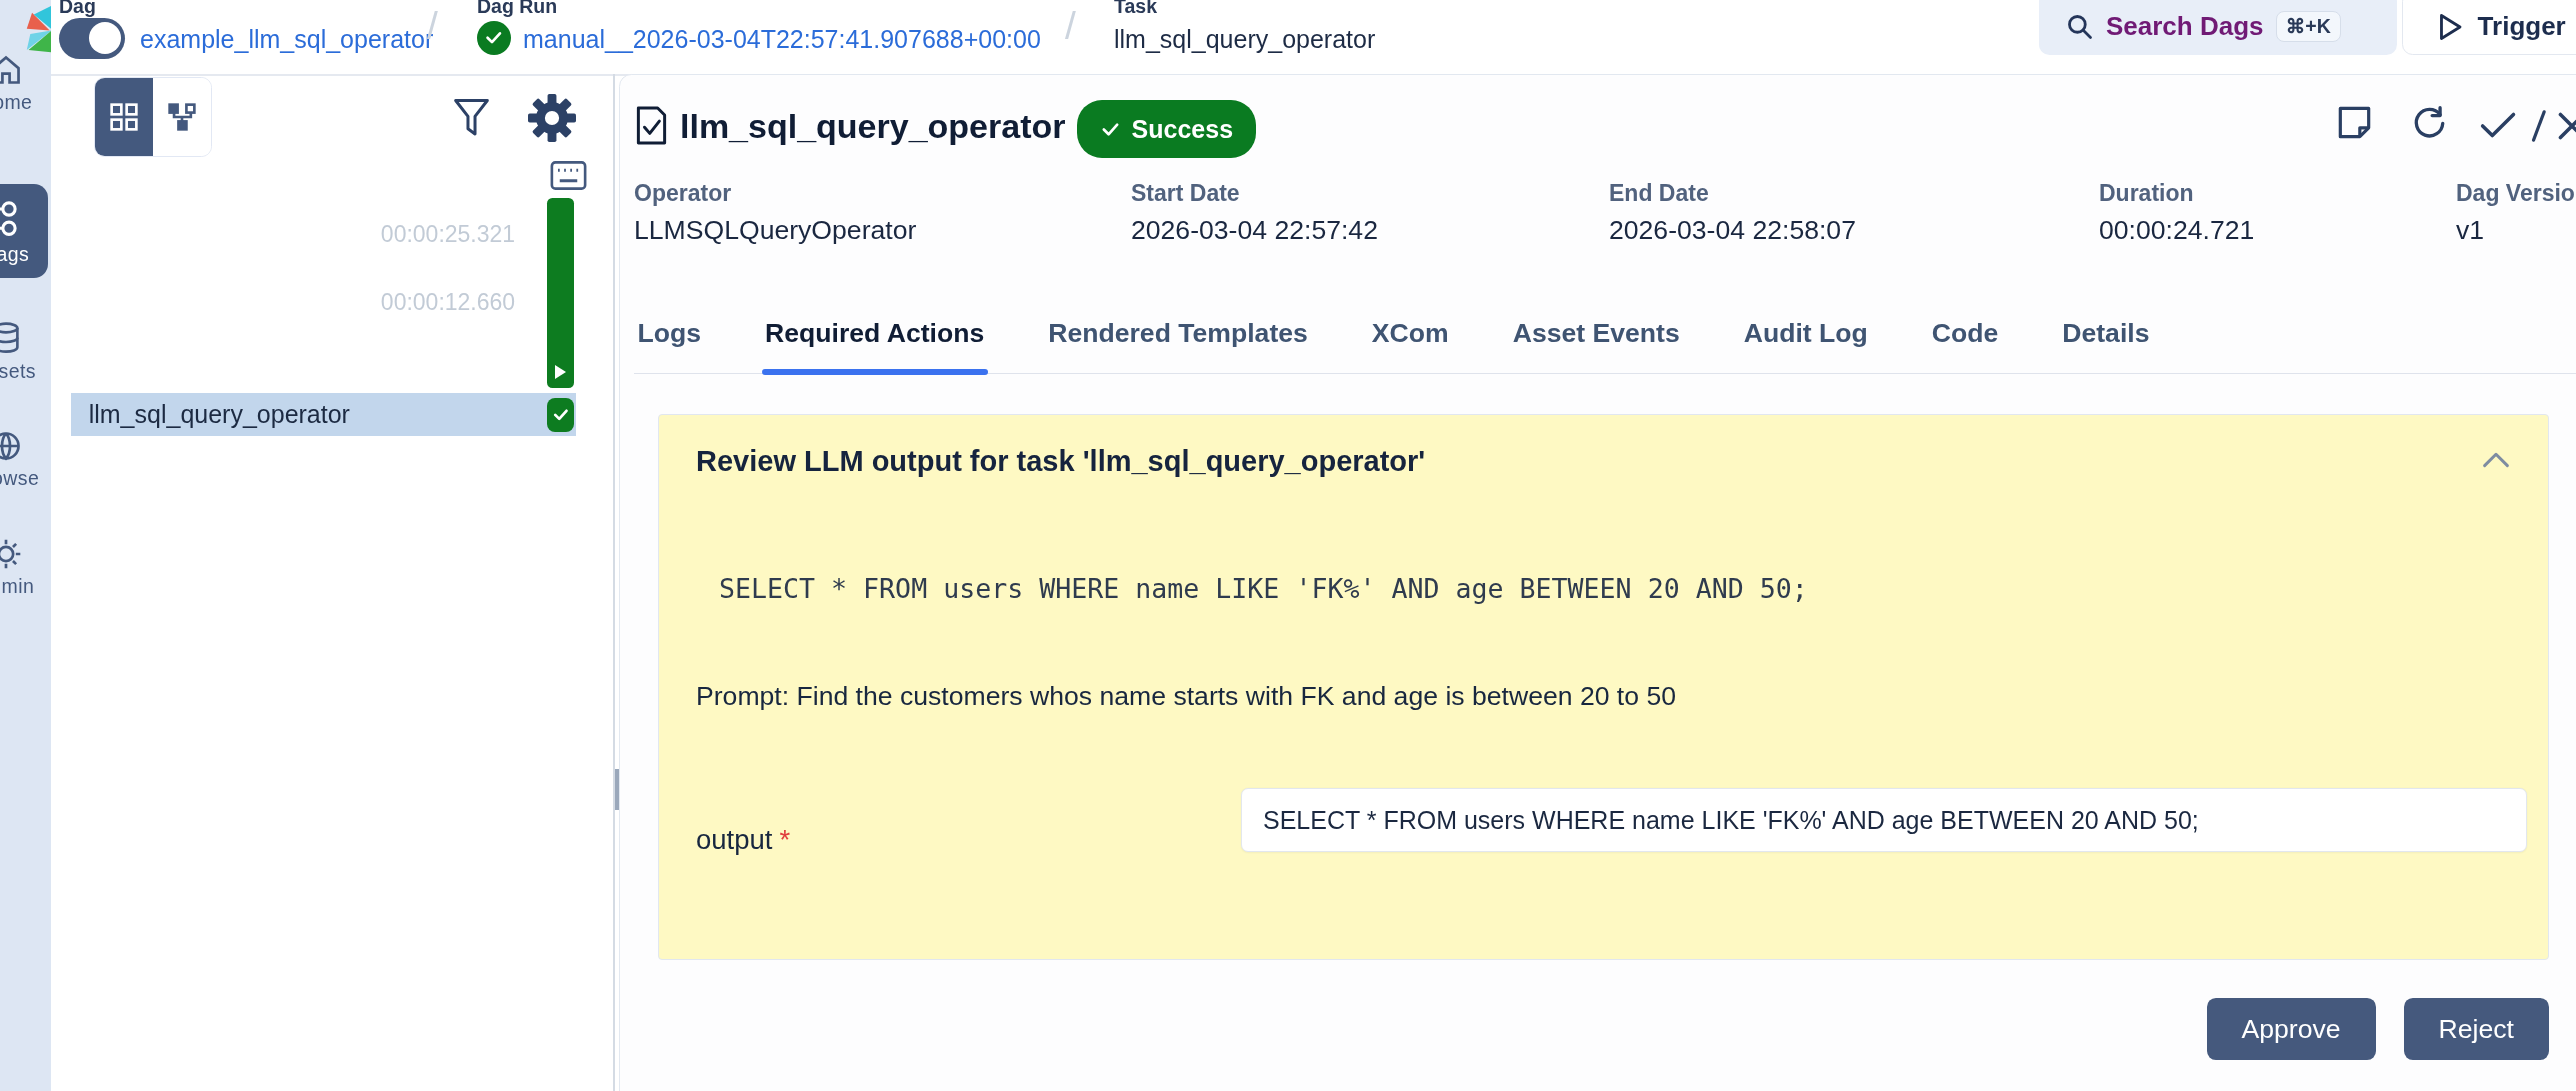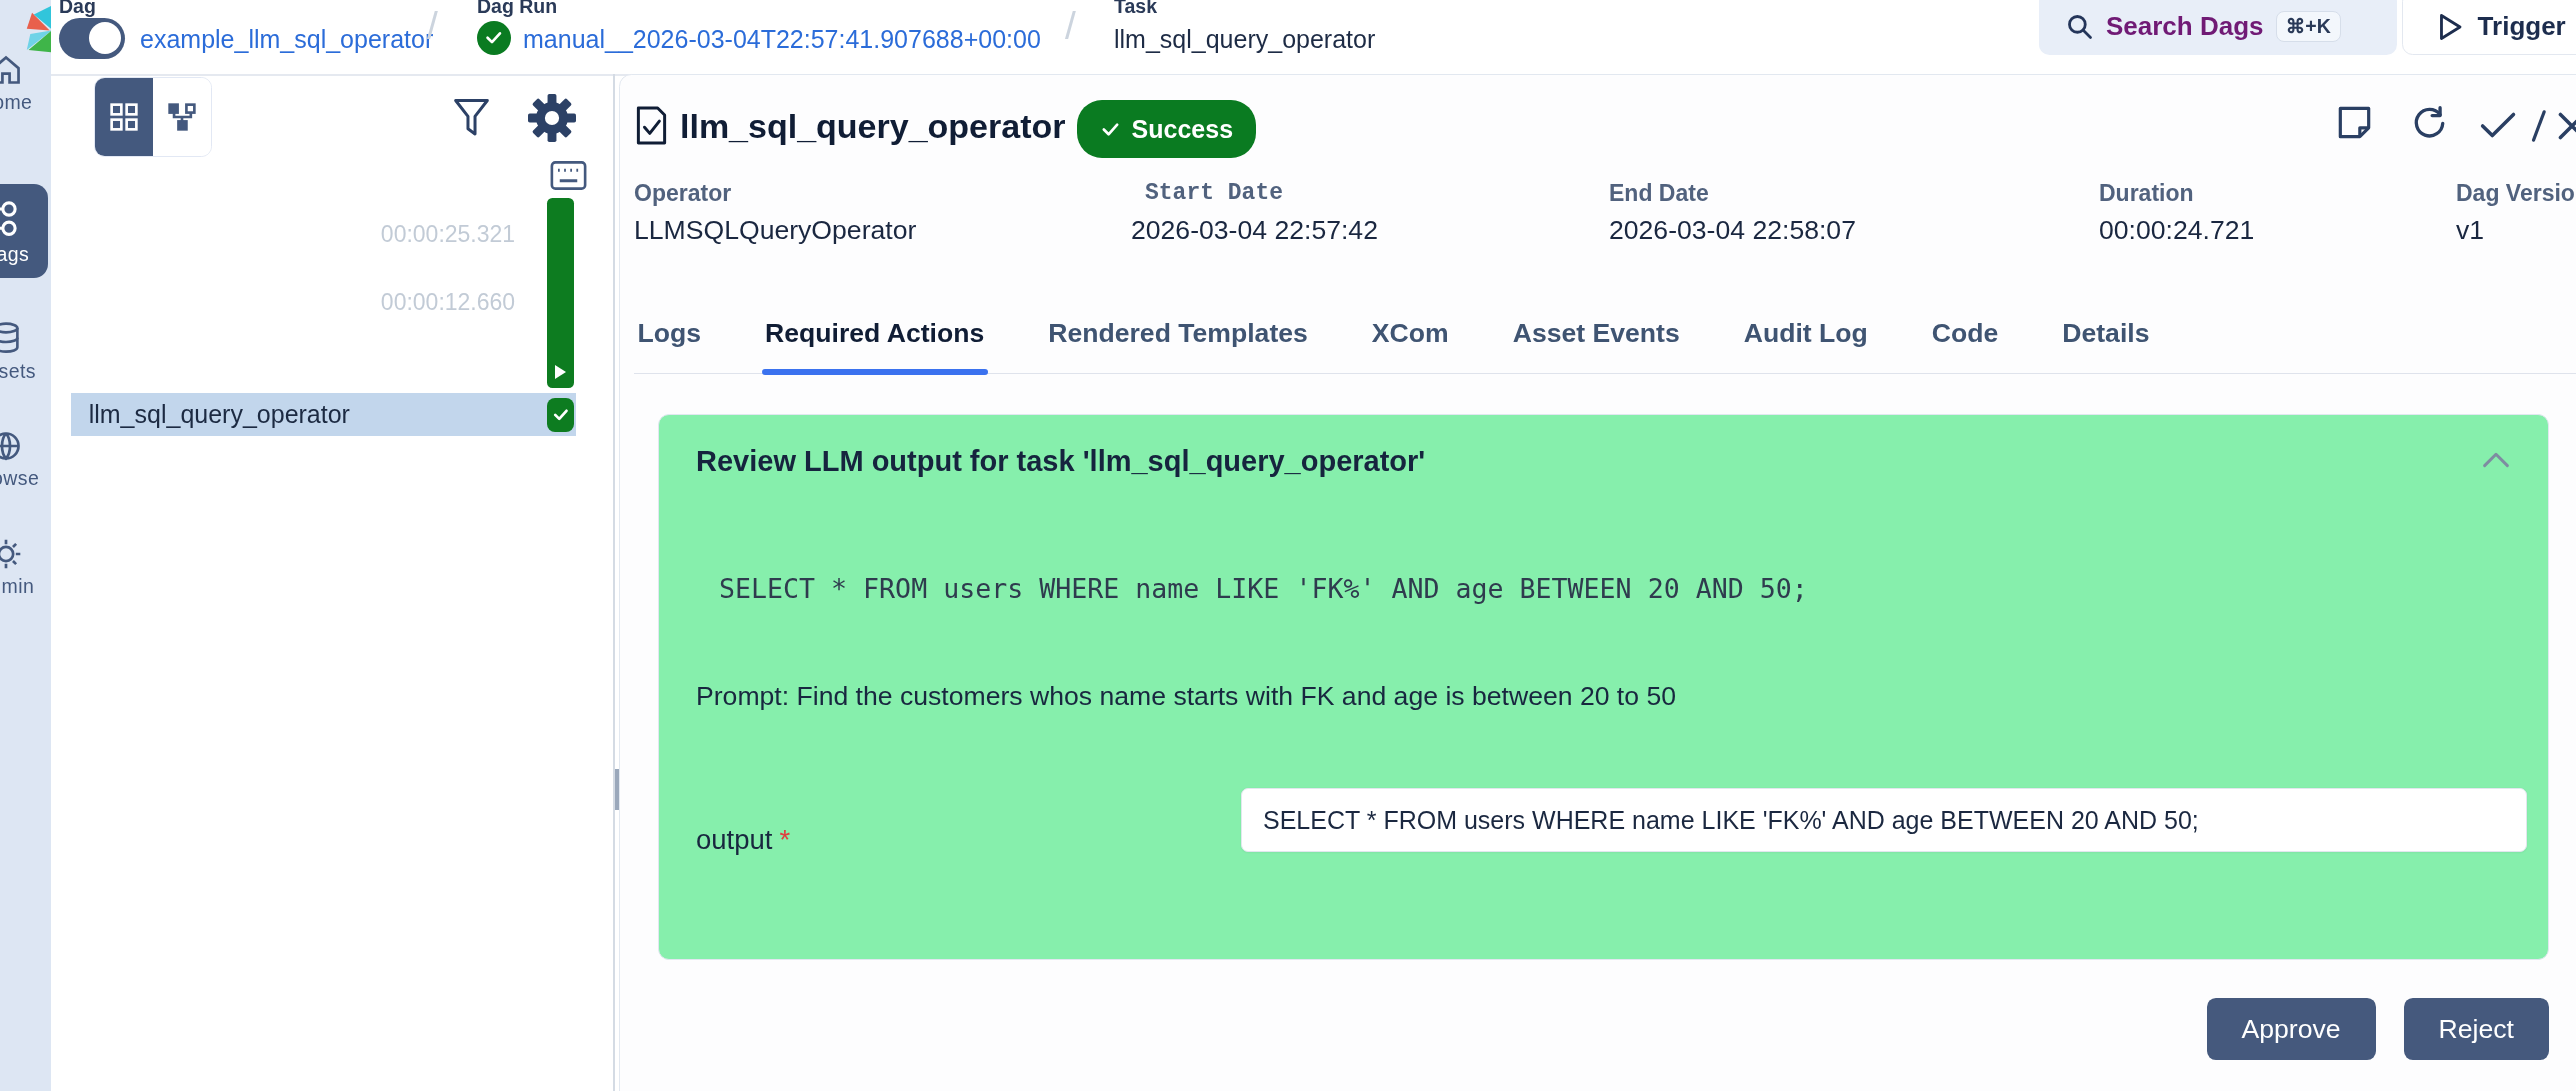--- a/index.html
+++ b/index.html
@@ -125,21 +125,21 @@
     padding: 10.6px 3.5px 0 3.5px; cursor: pointer; white-space: nowrap;
   }
   .tab.active { color: #101d35; font-weight: 700; }
   .tab.active::after {
     content: ""; position: absolute; left: 0; right: 0; bottom: -1.8px; height: 6.2px;
     background: #3b72ef; border-radius: 3.5px;
   }
 
   .review-card {
     position: absolute; left: 38px; top: 339px; width: 1891px; height: 546px;
-    background: #86efac; border: 1.8px solid #e1e7f0; border-radius: 11px;
+    background: #fef9c3; border: 1.8px solid #e1e7f0; border-radius: 4px;
   }
   .rc-heading { position: absolute; left: 37px; top: 30px; font-size: 29px; color: #16243e; }
   .rc-chevron { position: absolute; right: 37px; top: 34px; background: none; border: none; cursor: pointer; }
   .rc-code {
     position: absolute; left: 60px; top: 158px; font-family: "DejaVu Sans Mono", monospace;
     font-size: 26.6px; color: #2f3b4e; white-space: pre;
   }
   .rc-prompt { position: absolute; left: 37px; top: 266px; font-size: 26.6px; color: #18273f; }
   .rc-output-label { position: absolute; left: 37px; top: 409px; font-size: 27.5px; color: #18273f; }
   .req-star { color: #e03e3e; margin-left: 7px; }
@@ -398,21 +398,21 @@
       </svg>
   </span>
   <button class="hdr-icon" style="left:1936px; top:35px;">
     <svg width="32" height="32" viewBox="0 0 36 36" fill="none" stroke="#2a3f63" stroke-width="4" stroke-linecap="round">
         <path d="M5 5 L31 31 M31 5 L5 31"></path>
       </svg>
   </button>
 
   <span class="field-label" style="left:14px;">Operator</span>
   <span class="field-value" style="left:14px;">LLMSQLQueryOperator</span>
-  <span class="field-label" style="left:525px;font-family:Liberation Mono, monospace;">Start Date</span>
+  <span class="field-label" style="left:511px;">Start Date</span>
   <span class="field-value" style="left:511px;">2026-03-04 22:57:42</span>
   <span class="field-label" style="left:989px;">End Date</span>
   <span class="field-value" style="left:989px;">2026-03-04 22:58:07</span>
   <span class="field-label" style="left:1479px;">Duration</span>
   <span class="field-value" style="left:1479px;">00:00:24.721</span>
   <span class="field-label" style="left:1836px;">Dag Version</span>
   <span class="field-value" style="left:1836px;">v1</span>
 
   <nav class="tabs">
     <span class="tab">Logs</span>

